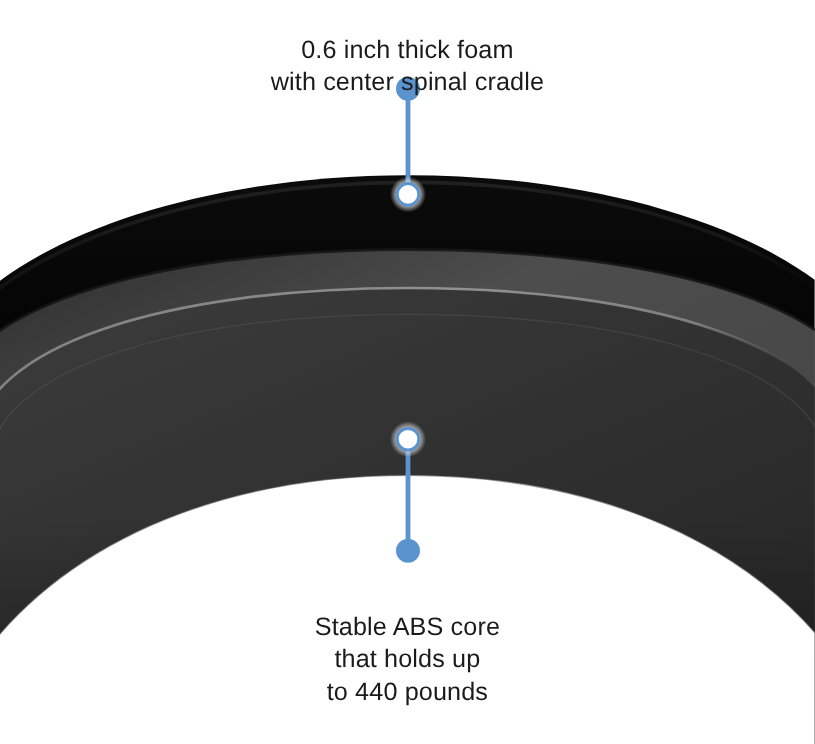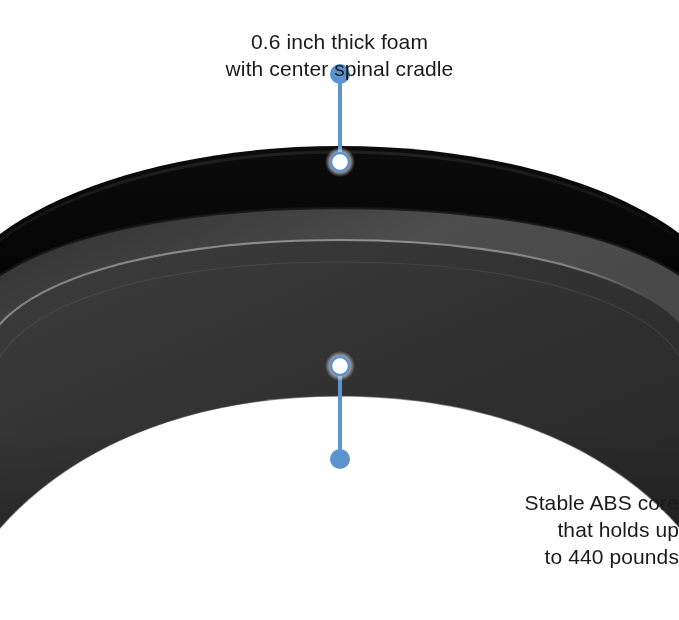--- a/index.html
+++ b/index.html
@@ -35,23 +35,22 @@
     letter-spacing: 0.1px;
     white-space: pre-line;
     -webkit-font-smoothing: antialiased;
   }
   #callout-top-text {
     top: 0px;
     left: 0;
     margin-top: 28px;
   }
   #callout-bottom-text {
-    top: 489px;
+    top: 509px;
     left: 0;
-    text-align: right;
   }
   .callout-layer {
     position: absolute;
     left: 0;
     top: 0;
     width: 679px;
     height: 620px;
     pointer-events: none;
   }
 </style>

